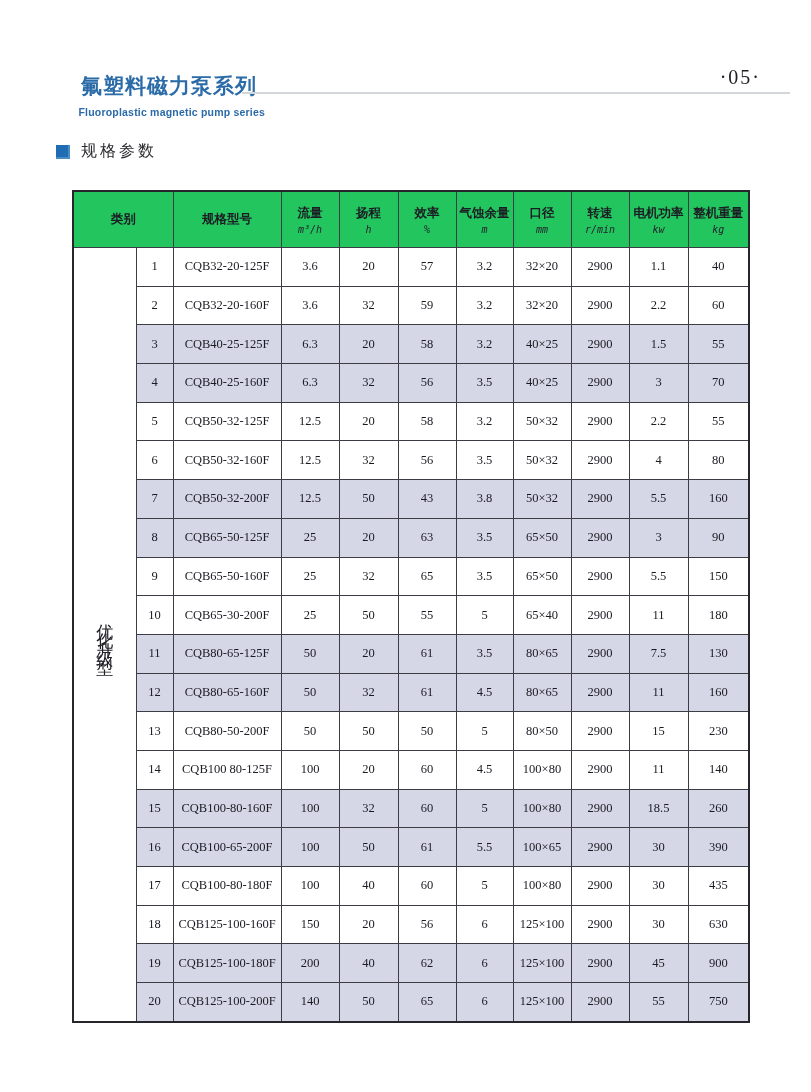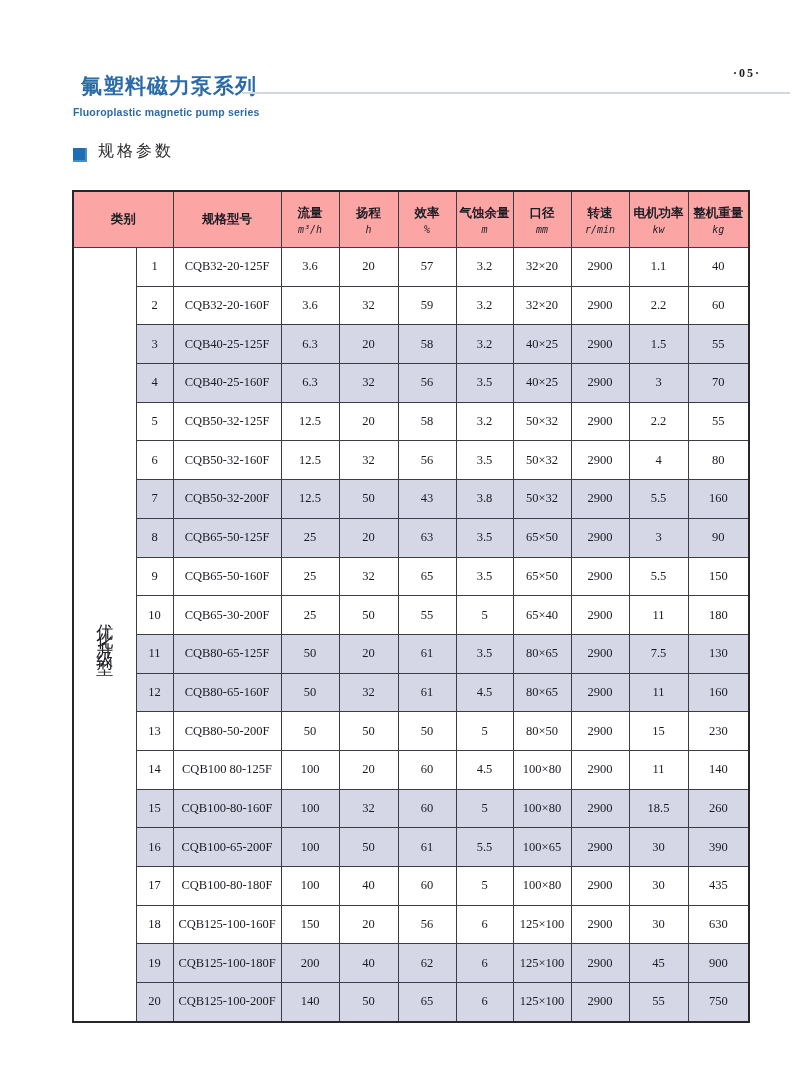--- a/index.html
+++ b/index.html
@@ -29,47 +29,48 @@
     letter-spacing: 1px;
     line-height: 24px;
     margin: 8px;
   }
   .title-en {
     font-size: 10.5px;
     font-weight: bold;
     color: #2a6ba8;
     margin-top: 8px;
     letter-spacing: 0.2px;
+    text-align: right;
   }
   .header-rule {
     position: absolute;
     left: 242px;
     width: 548px;
     top: 92px;
     height: 2px;
     background: #d3d6db;
   }
   .page-number {
     position: absolute;
     right: 50px;
     top: 66px;
     font-family: "Liberation Serif", serif;
-    font-weight: bold;
-    font-size: 12px;
+    font-weight: normal;
+    font-size: 20px;
     color: #1d1d22;
     letter-spacing: 2px;
   }
 
   
   .section-header {
     position: absolute;
-    left: 73px;
+    left: 56px;
     top: 141px;
     display: flex;
-    align-items: flex-end;
+    align-items: center;
     gap: 11px;
   }
   .section-bullet {
     width: 14px;
     height: 14px;
     background: #1f6db3;
     box-shadow: inset -2px -2px 0 #4a8cc4;
   }
   .section-title {
     font-size: 16px;
@@ -90,21 +91,21 @@
   }
   table.spec th, table.spec td {
     border: 1px solid #3c3c44;
     text-align: center;
     vertical-align: middle;
     padding: 0;
     overflow: hidden;
   }
   table.spec thead th {
     height: 55px;
-    background: #fca5a5;
+    background: #22c55e;
     font-family: "Liberation Sans", sans-serif;
     font-weight: bold;
     font-size: 12.5px;
     color: #1c1c24;
   }
   table.spec thead .unit {
     font-family: "DejaVu Sans Mono", monospace;
     font-weight: normal;
     font-size: 10px;
     margin-top: 2px;

